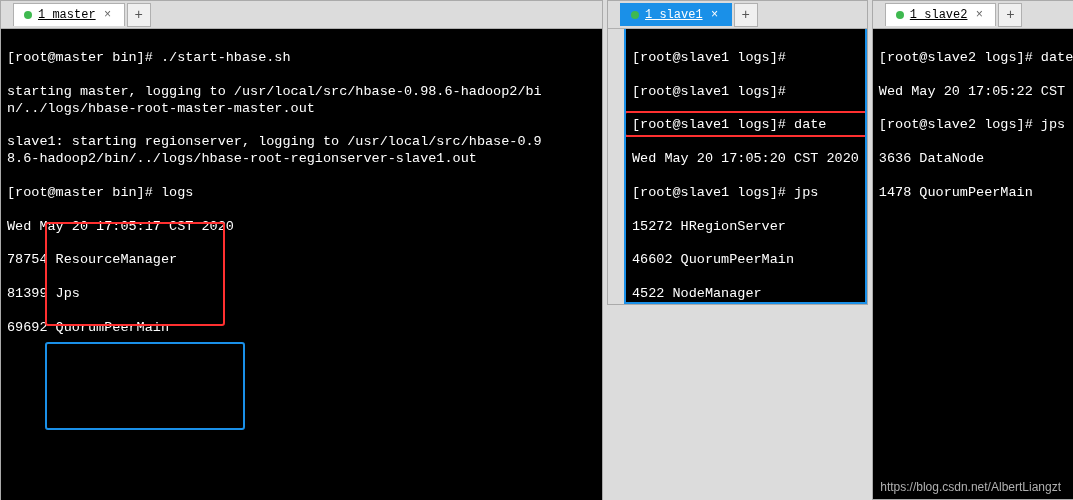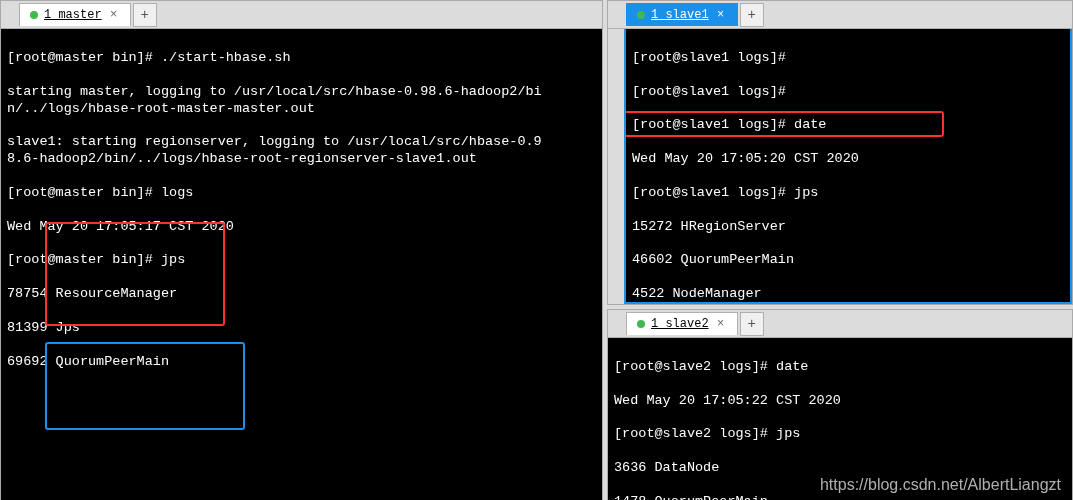--- a/index.html
+++ b/index.html
@@ -21,30 +21,30 @@
       display: flex;
       flex-direction: column;
       background: #dcdcdc;
     }
     .pane-left {
       width: 603px;
     }
     .pane-right {
       width: 466px;
       display: flex;
-      flex-direction: column;
+      flex-direction: row;
       gap: 4px;
     }
     .tab-bar {
       height: 28px;
       background: #dcdcdc;
       display: flex;
       align-items: center;
       border-bottom: 1px solid #b0b0b0;
-      padding-left: 18px;
+      padding-left: 12px;
     }
     .tab {
       background: #f0f0f0;
       border: 1px solid #b0b0b0;
       border-bottom: none;
       padding: 4px 10px;
       display: flex;
       align-items: center;
       gap: 6px;
       font-size: 12px;
@@ -122,21 +122,21 @@
       pointer-events: none;
     }
     .underline {
       text-decoration: underline;
     }
     .watermark {
       position: absolute;
       bottom: 6px;
       right: 12px;
       color: #b0b0b0;
-      font-size: 16px;
+      font-size: 12px;
       font-family: Arial, sans-serif;
       pointer-events: none;
     }
     .pane-top {
       height: 305px;
       display: flex;
       flex-direction: column;
       border: 1px solid #aaa;
     }
     .pane-bottom {
@@ -168,21 +168,20 @@
         </div>
     </div>
     <div class="terminal">
 <span class="terminal-line">[root@master bin]# ./start-hbase.sh</span>
 <span class="terminal-line">starting master, logging to /usr/local/src/hbase-0.98.6-hadoop2/bi
 n/../logs/hbase-root-master-master.out</span>
 <span class="terminal-line">slave1: starting regionserver, logging to /usr/local/src/hbase-0.9
 8.6-hadoop2/bin/../logs/hbase-root-regionserver-slave1.out</span>
 <span class="terminal-line">[root@master bin]# logs</span>
 <span class="terminal-line">Wed May 20 17:05:17 CST 2020</span>
-<span class="terminal-line">[root@master bin]# jps</span>
 <span class="terminal-line">78754 ResourceManager</span>
 <span class="terminal-line">81399 Jps</span>
 <span class="terminal-line">69692 QuorumPeerMain</span>
 
 
 
 
 
 
 

